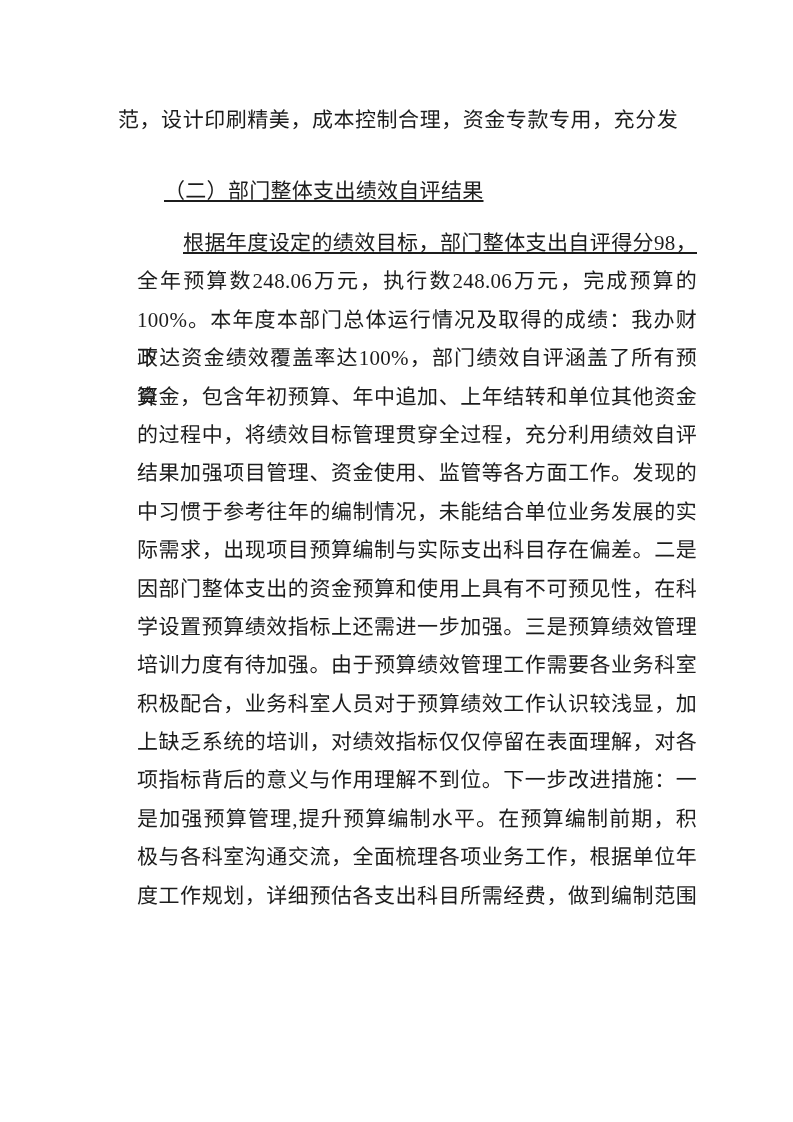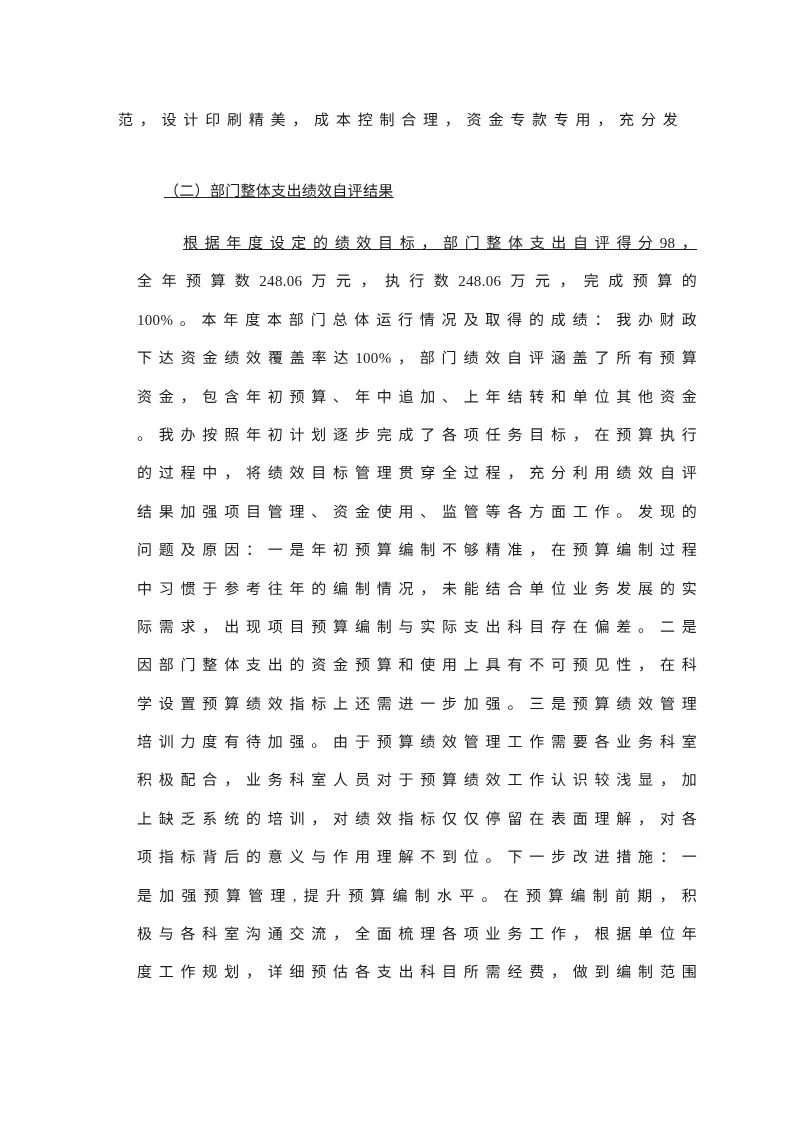--- a/index.html
+++ b/index.html
@@ -23,21 +23,21 @@
   .para {
     position: absolute;
     left: 118px;
     width: 560px;
   }
   #para-continuation { top: 103px; }
   #para-heading      { top: 174px; }
   #para-body         { top: 224px; margin-left: 19px; }
 
   .line {
-    font-size: 15px;
+    font-size: 21px;
     text-align: left;
     white-space: normal;
     letter-spacing: 0.3px;
   }
   #para-continuation .line,
   #para-heading .line {
     line-height: 35.5px;
     height: 35.5px;
   }
   #para-body .line {
@@ -64,24 +64,22 @@
   <div class="para" id="para-heading">
       <div class="line indent">（二）部门整体支出绩效自评结果</div>
     </div>
 
   <div class="para" id="para-body">
       <div class="line fill indent">根据年度设定的绩效目标，部门整体支出自评得分98，</div>
       <div class="line fill">全年预算数248.06万元，执行数248.06万元，完成预算的</div>
       <div class="line fill">100%。本年度本部门总体运行情况及取得的成绩：我办财政</div>
       <div class="line fill">下达资金绩效覆盖率达100%，部门绩效自评涵盖了所有预算</div>
       <div class="line fill">资金，包含年初预算、年中追加、上年结转和单位其他资金</div>
-      <div class="line fill">。我办按照年初计划逐步完成了各项任务目标，在预算执行</div>
       <div class="line fill">的过程中，将绩效目标管理贯穿全过程，充分利用绩效自评</div>
       <div class="line fill">结果加强项目管理、资金使用、监管等各方面工作。发现的</div>
-      <div class="line fill">问题及原因：一是年初预算编制不够精准，在预算编制过程</div>
       <div class="line fill">中习惯于参考往年的编制情况，未能结合单位业务发展的实</div>
       <div class="line fill">际需求，出现项目预算编制与实际支出科目存在偏差。二是</div>
       <div class="line fill">因部门整体支出的资金预算和使用上具有不可预见性，在科</div>
       <div class="line fill">学设置预算绩效指标上还需进一步加强。三是预算绩效管理</div>
       <div class="line fill">培训力度有待加强。由于预算绩效管理工作需要各业务科室</div>
       <div class="line fill">积极配合，业务科室人员对于预算绩效工作认识较浅显，加</div>
       <div class="line fill">上缺乏系统的培训，对绩效指标仅仅停留在表面理解，对各</div>
       <div class="line fill">项指标背后的意义与作用理解不到位。下一步改进措施：一</div>
       <div class="line fill">是加强预算管理,提升预算编制水平。在预算编制前期，积</div>
       <div class="line fill">极与各科室沟通交流，全面梳理各项业务工作，根据单位年</div>

